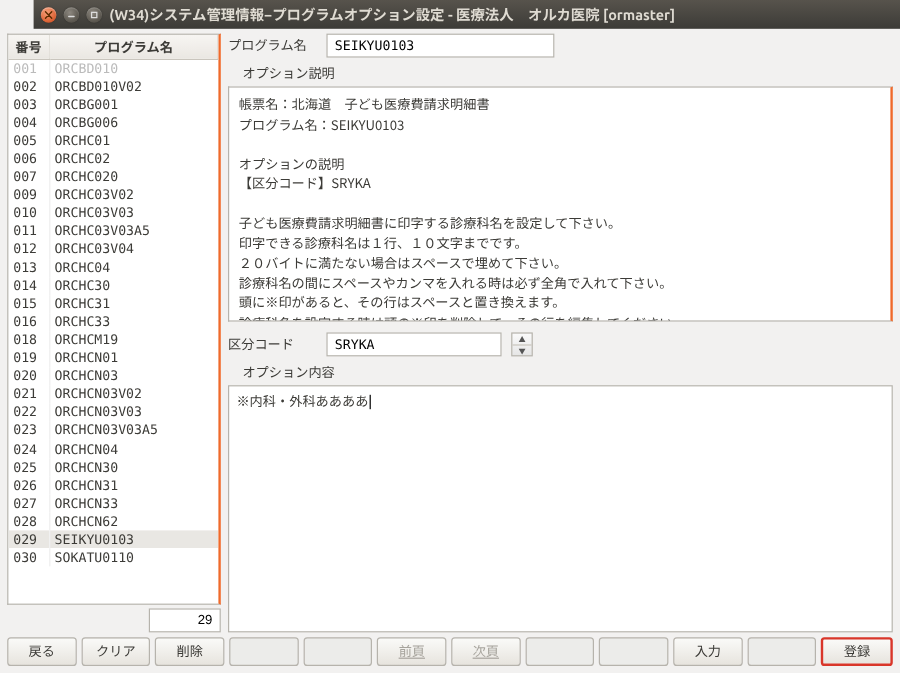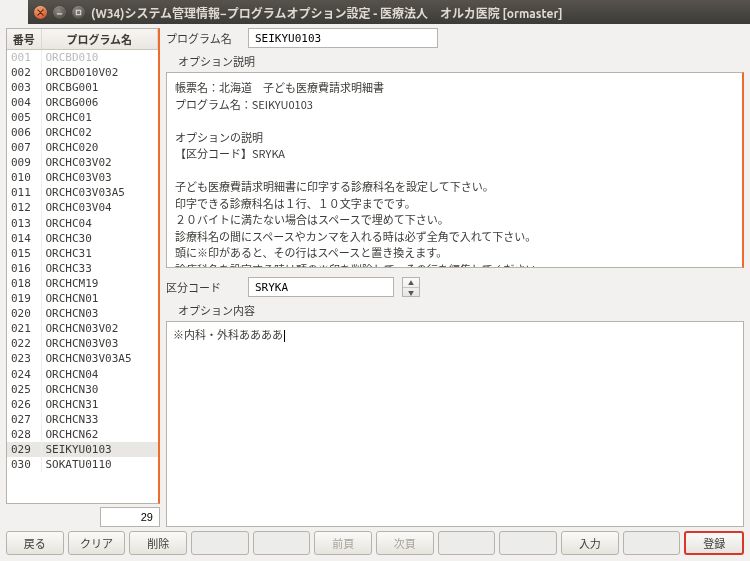--- a/index.html
+++ b/index.html
@@ -42,21 +42,21 @@
 
   .upper {
     flex: 1;
     display: flex;
     gap: 6px;
     min-height: 0;
   }
 
   
   .left-panel {
-    width: 154px;
+    width: 178px;
     display: flex;
     flex-direction: column;
     gap: 3px;
   }
   .table-wrap {
     flex: 1;
     border: 1px solid #b6b3ac;
     background: #fff;
     overflow: hidden;
     position: relative;
@@ -154,21 +154,21 @@
     height: 24px;
     flex: 1;
     border: 1px solid #b6b3ac;
     border-radius: 3px;
     background: linear-gradient(to bottom,#fafaf8,#e7e4de);
     font-size: 11px;
     display:flex;align-items:center;justify-content:center;
     color:#3c3b37;
   }
   .btn.blank { background: #ececea; color:#bbb; }
-  .btn.disabled { color:#a7a49d; }
+  .btn.disabled { color:#a7a49d;text-decoration:underline; }
   .btn.register { border: 2px solid #d9362a; }
 </style>
 </head>
 <body>
 
 <div class="titlebar">
   <div class="win-btns">
     <div class="win-btn win-close">
       <svg viewBox="0 0 8 8">
           <path d="M1 1 L7 7 M7 1 L1 7" stroke="#5a2b00" stroke-width="1.4" stroke-linecap="round"></path>

